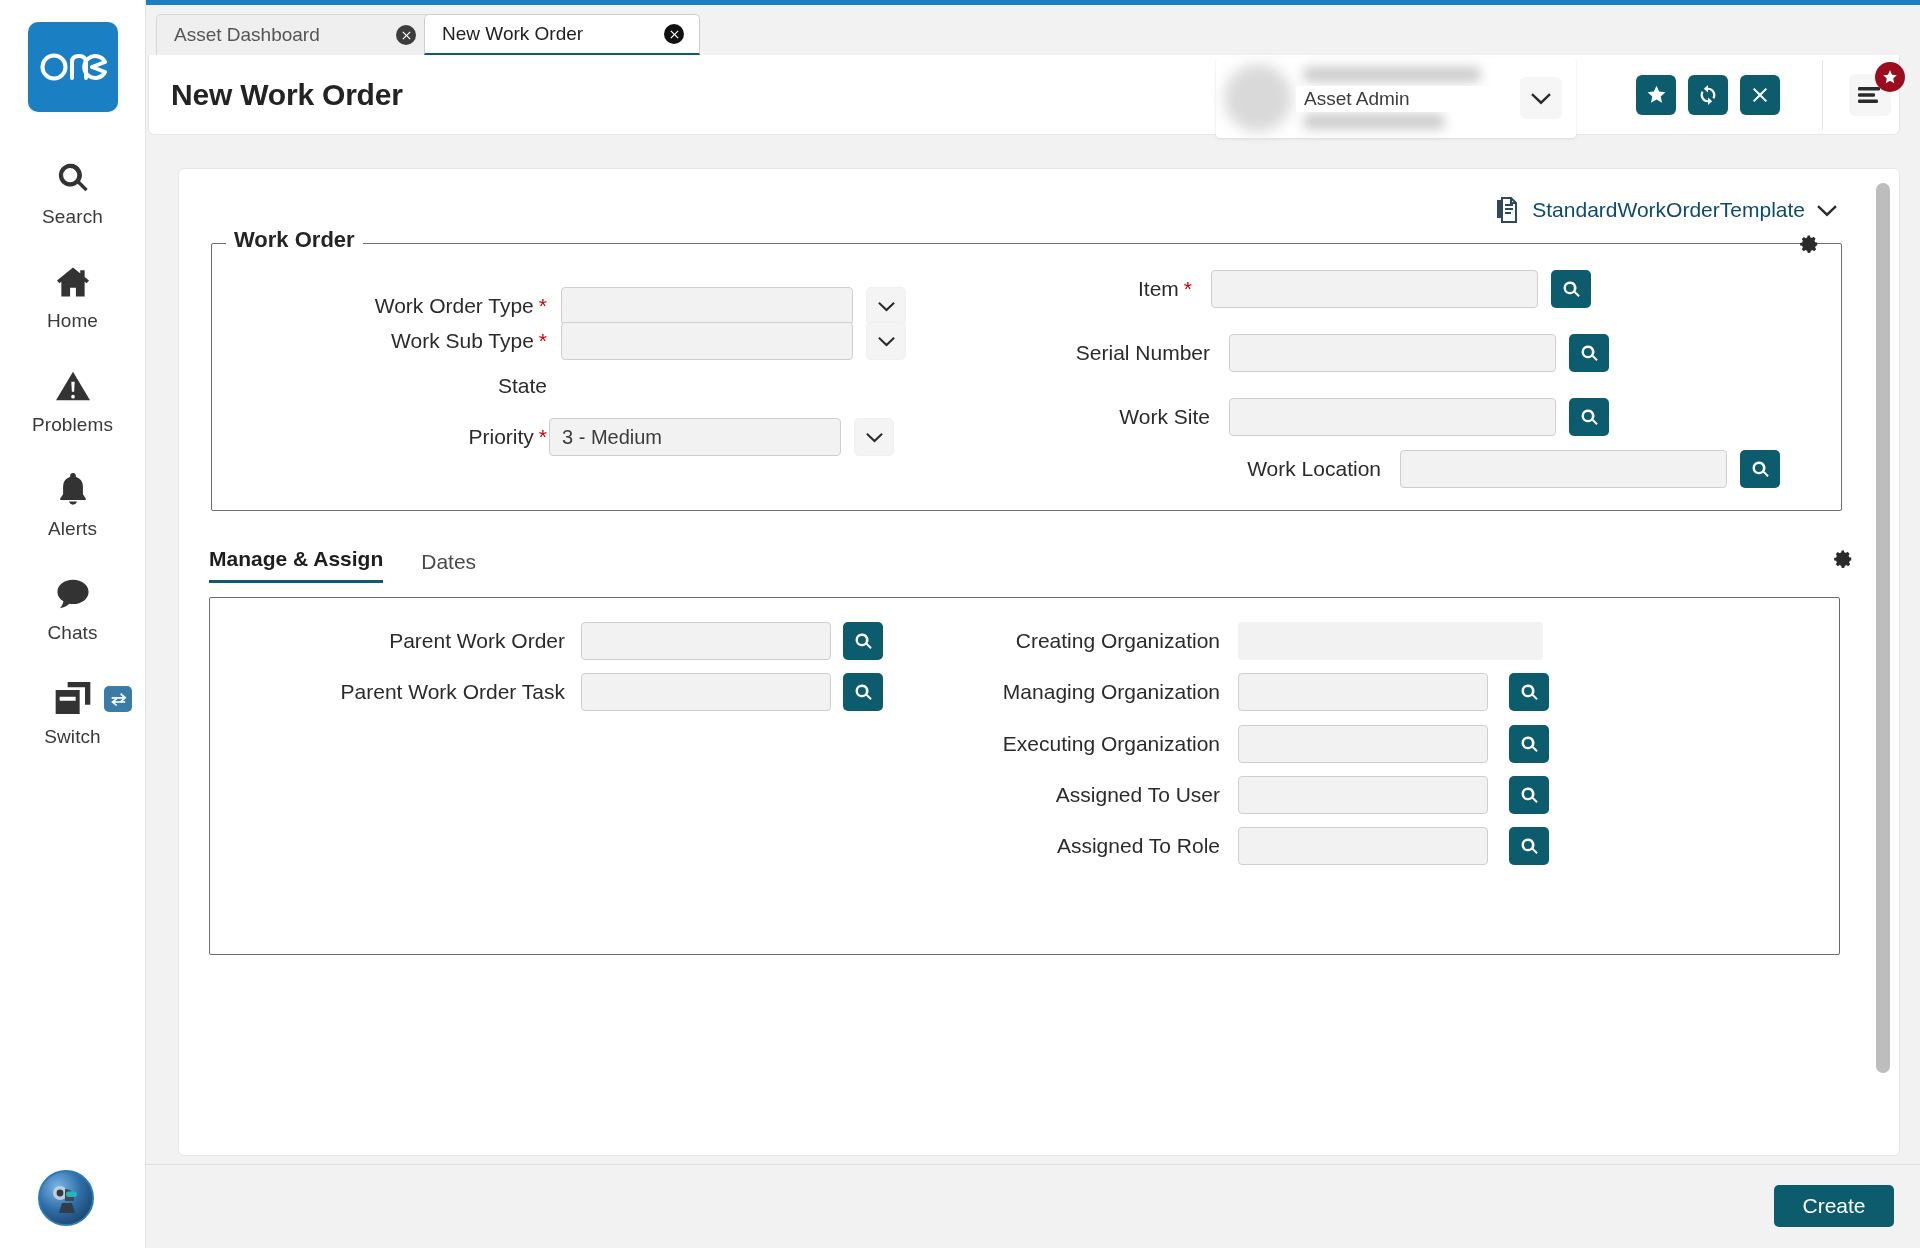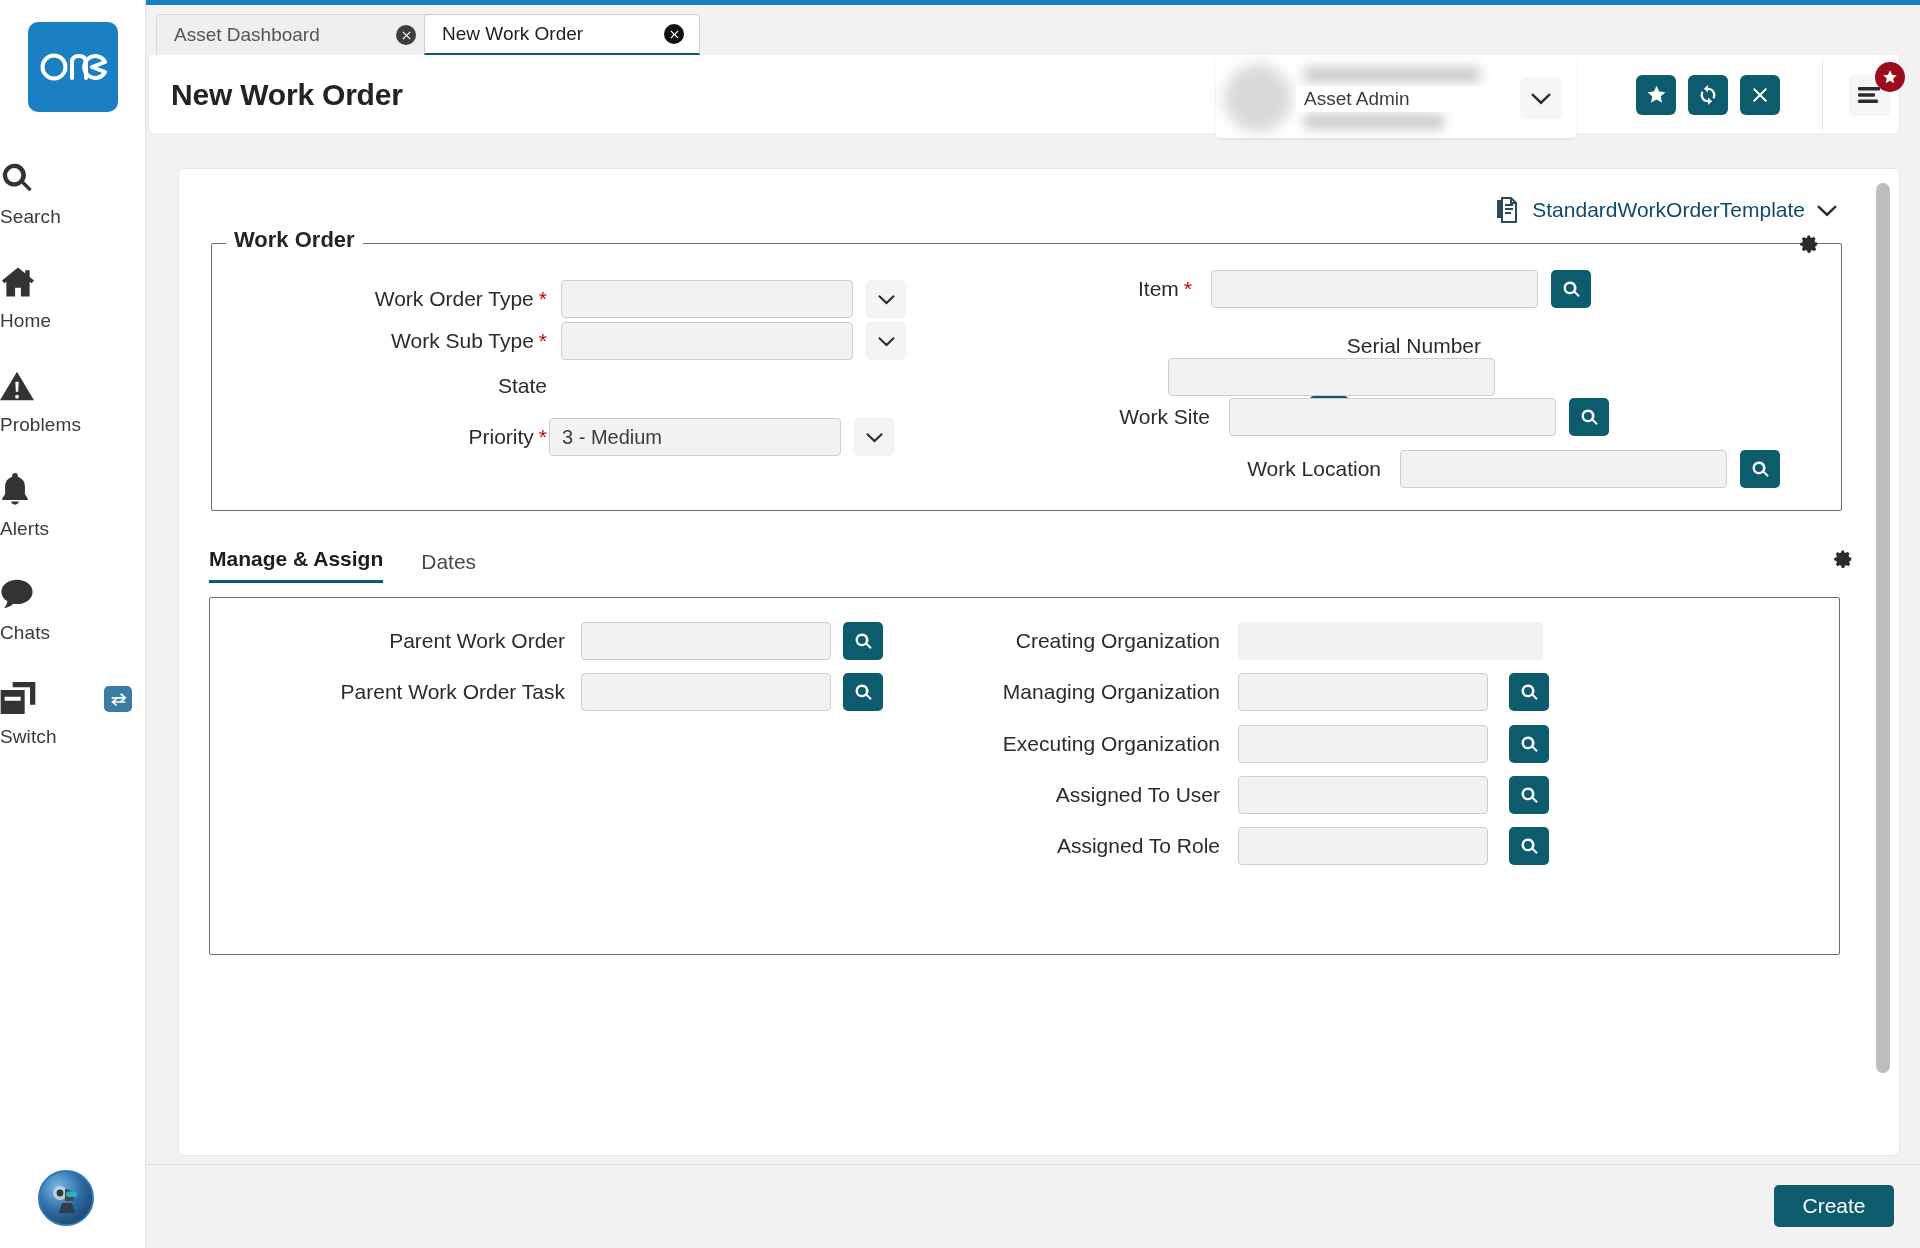--- a/index.html
+++ b/index.html
@@ -22,21 +22,21 @@
   }
   .logo {
     width: 90px; height: 90px; margin-top: 22px;
     background: #1b7fc4; border-radius: 10px;
     display: flex; align-items: center; justify-content: center;
   }
   .logo svg { display:block; }
   .rail-items { margin-top: 28px; width: 100%; }
   .rail-item {
     width: 100%; height: 104px; cursor: pointer;
-    display: flex; flex-direction: column; align-items: flex-start; justify-content: center;
+    display: flex; flex-direction: column; align-items: center; justify-content: center;
     position: relative;
   }
   .rail-ico { height: 44px; display:flex; align-items:center; justify-content:center; color:#333; }
   .rail-ico svg { display:block; fill:#333; }
   .rail-label { margin-top: 6px; font-size: 19px; color: #3a3a3a; letter-spacing: .1px; }
   .switch-badge {
     position: absolute; left: 104px; top: 26px;
     width: 28px; height: 26px; border-radius: 5px; background: #3a7ca5;
     display: flex; align-items: center; justify-content: center;
   }
@@ -403,21 +403,21 @@
   <fieldset class="fs" style="border-width:1px;">
     <div class="fs-legend">Work Order</div>
     <span class="fs-gear">
       <svg width="20" height="20" viewBox="0 0 20 20">
           <path d="M10 6.6A3.4 3.4 0 1010 13.4 3.4 3.4 0 0010 6.6zm8.2 4.8.1-1.4-.1-1.4-2-.4a6.4 6.4 0 00-.7-1.7l1.1-1.7-2-2-1.7 1.1a6.4 6.4 0 00-1.7-.7l-.4-2L10 1.4l-1.4.1-.4 2c-.6.2-1.2.4-1.7.7L4.8 3.1l-2 2 1.1 1.7c-.3.5-.5 1.1-.7 1.7l-2 .4L1.1 10l.1 1.4 2 .4c.2.6.4 1.2.7 1.7l-1.1 1.7 2 2 1.7-1.1c.5.3 1.1.5 1.7.7l.4 2 1.4.1 1.4-.1.4-2c.6-.2 1.2-.4 1.7-.7l1.7 1.1 2-2-1.1-1.7c.3-.5.5-1.1.7-1.7z"></path>
         </svg>
     </span>
 
     <div class="fields">
 
-      <div class="frow" style="left:0; top:36px; width:700px;">
+      <div class="frow" style="left:0; top:43px; width:700px;">
         <div style="width:335px; text-align:right;">
           <span class="flabel">Work Order Type</span><span class="req">*</span>
         </div>
         <input class="fld" style="width: 292px; margin-left: 14px;" value="">
         <button class="caretbtn" style="margin-left:13px;">
           <svg width="17" height="11" viewBox="0 0 20 13">
               <path d="M1.8 1.2 10 9 18.2 1.2l1.6 1.7L10 12.4.2 2.9z"></path>
             </svg>
         </button>
       </div>
@@ -457,21 +457,21 @@
           <span class="flabel">Item</span><span class="req">*</span>
         </div>
         <input class="fld" style="width: 327px; margin-left: 19px;" value="">
         <button class="srchbtn" style="margin-left:13px;">
           <svg width="19" height="19" viewBox="0 0 24 24">
               <path d="M10 2a8 8 0 105.3 14l5.4 5.4 1.7-1.7-5.4-5.4A8 8 0 0010 2zm0 3a5 5 0 110 10 5 5 0 010-10z"></path>
             </svg>
         </button>
       </div>
 
-      <div class="frow" style="left:680px; top:90px; width:860px;flex-direction:column;">
+      <div class="frow" style="left:680px; top:90px; width:860px;">
         <div style="width:318px; text-align:right;">
           <span class="flabel">Serial Number</span>
         </div>
         <input class="fld" style="width: 327px; margin-left: 19px;" value="">
         <button class="srchbtn" style="margin-left:13px;">
           <svg width="19" height="19" viewBox="0 0 24 24">
               <path d="M10 2a8 8 0 105.3 14l5.4 5.4 1.7-1.7-5.4-5.4A8 8 0 0010 2zm0 3a5 5 0 110 10 5 5 0 010-10z"></path>
             </svg>
         </button>
       </div>

